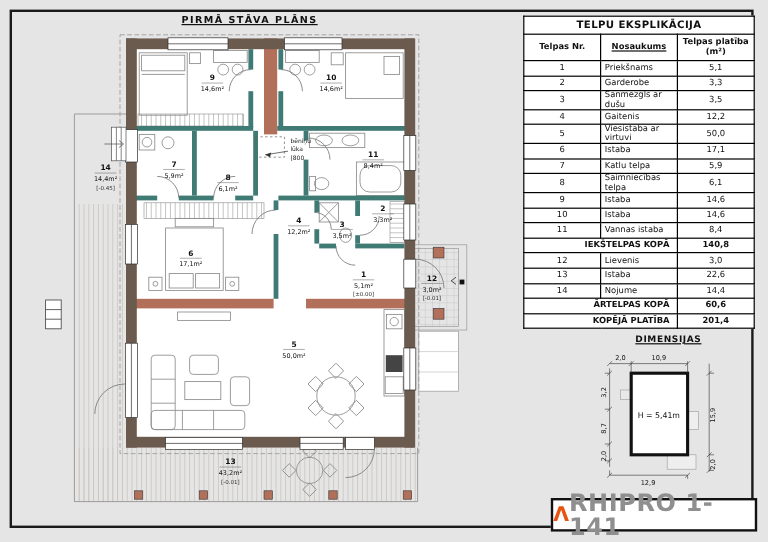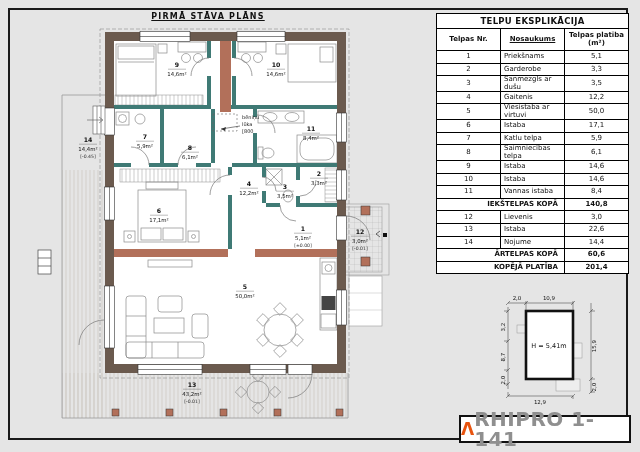--- a/index.html
+++ b/index.html
@@ -397,20 +397,21 @@
             <td class="c" style="font-weight: bold;">60,6</td>
           </tr>
           <tr class="total">
             <td colspan="2" class="sumlabel">KOPĒJĀ PLATĪBA</td>
             <td class="c" style="font-weight: bold;">201,4</td>
           </tr>
         </tbody>
     </table>
   </div>
 
+  <div class="dim-title">DIMENSIJAS</div>
   <svg width="166" height="122" viewBox="468 290 166 122" style="left:468px;top:290px;">
     <rect x="517" y="325" width="10" height="8" fill="#e8e8e8" stroke="#999" stroke-width="0.5"></rect>
     <rect x="573" y="343" width="9" height="15" fill="#eee" stroke="#999" stroke-width="0.5"></rect>
     <rect x="556" y="379" width="24" height="12" fill="#eee" stroke="#999" stroke-width="0.5"></rect>
     <rect x="526" y="311" width="47" height="68" fill="#fff" stroke="#111" stroke-width="2.6"></rect>
     <g stroke="#333" stroke-width="0.5" fill="none">
       <path d="M508,303 H573 M508,307 V389 M591,303 V393 M508,396 H573"></path>
       <path d="M526,311 V301 M573,311 V301 M508,311 H504 M508,341 H504 M508,370 H504 M508,384 H504"></path>
       <path d="M591,311 H595 M591,379 H595 M591,392 H595 M508,396 V392 M573,396 V399"></path>
       <path d="M506,305 l4,-4 M524,305 l4,-4 M571,305 l4,-4"></path>

